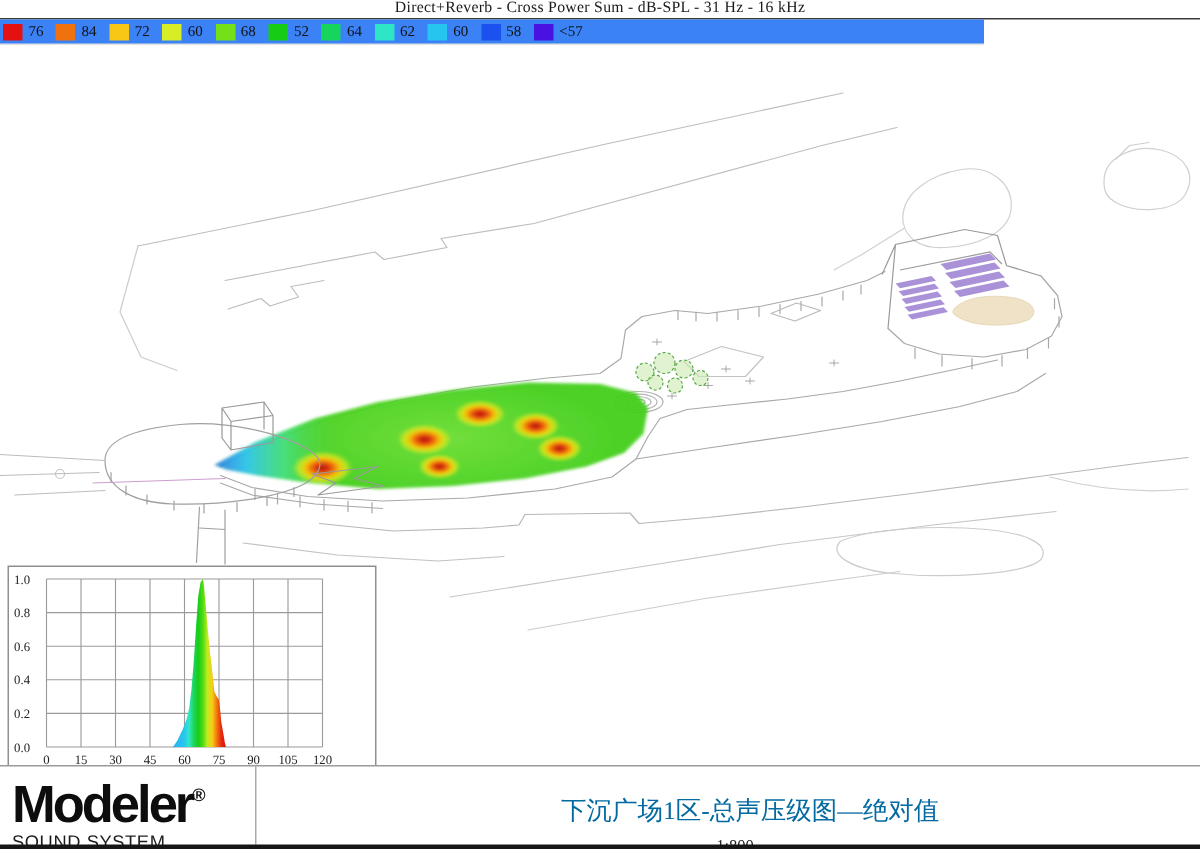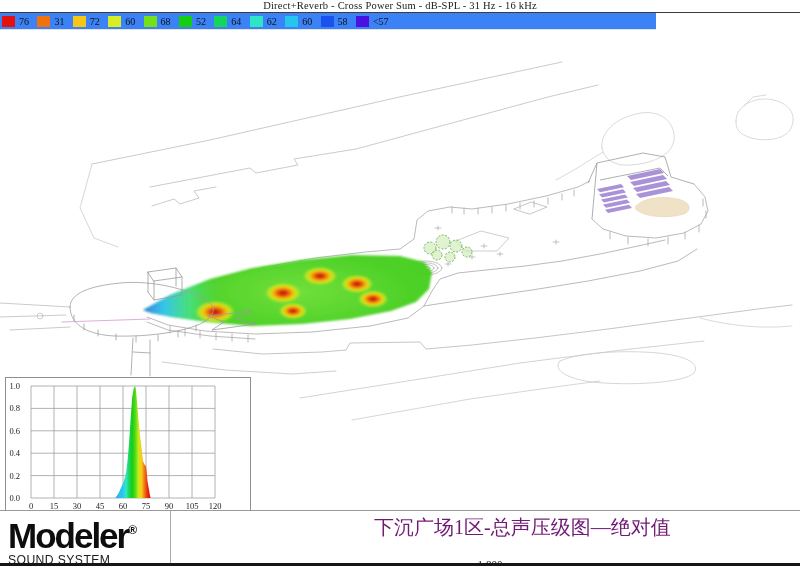--- a/index.html
+++ b/index.html
@@ -30,21 +30,21 @@
   
   #footer{position:absolute;left:0;top:510px;width:800px;height:56px;background:#fff;
           border-top:1px solid #9a9a9a;z-index:40;text-decoration:underline;}
   #brand{position:absolute;left:8px;top:2px;width:160px;}
   #brand .m{font-family:"Liberation Sans", sans-serif;font-weight:700;font-size:35px;
             line-height:34px;color:#0d0d0d;letter-spacing:-2px;}
   #brand .m sup{font-size:12px;letter-spacing:0;vertical-align:14px;}
   #brand .s{font-family:"Liberation Sans", sans-serif;font-size:12.2px;color:#1c1c1c;
             letter-spacing:.4px;margin-top:0px;}
   #brand-divider{position:absolute;left:170px;top:0px;width:1px;height:52px;background:#aaa;}
-  #drawing-title{position:absolute;left:374px;top:3px;font-size:20px;color:#701a75;}
+  #drawing-title{position:absolute;left:374px;top:18px;font-size:17px;color:#0369a1;}
   #scale-note{position:absolute;left:430px;top:47px;width:120px;text-align:center;
               font-size:11px;color:#222;}
   #bottombar{position:absolute;left:0;bottom:0;width:800px;height:4px;background:#161616;}
 </style>
 </head>
 <body>
 
 <div id="page">
 
   <svg id="mapsvg" width="800" height="566" viewBox="0 0 800 566">
@@ -175,21 +175,21 @@
   <div id="titlebar">
     <div class="t">Direct+Reverb - Cross Power Sum - dB-SPL - 31 Hz - 16 kHz</div>
   </div>
   <div id="legendbar">
       <div class="lg-cell">
         <span class="lg-swatch" style="background: rgb(227, 18, 16);"></span>
         <span class="lg-label">76</span>
       </div>
       <div class="lg-cell">
         <span class="lg-swatch" style="background: rgb(240, 114, 14);"></span>
-        <span class="lg-label">31</span>
+        <span class="lg-label">84</span>
       </div>
       <div class="lg-cell">
         <span class="lg-swatch" style="background: rgb(248, 199, 22);"></span>
         <span class="lg-label">72</span>
       </div>
       <div class="lg-cell">
         <span class="lg-swatch" style="background: rgb(215, 238, 38);"></span>
         <span class="lg-label">60</span>
       </div>
       <div class="lg-cell">

